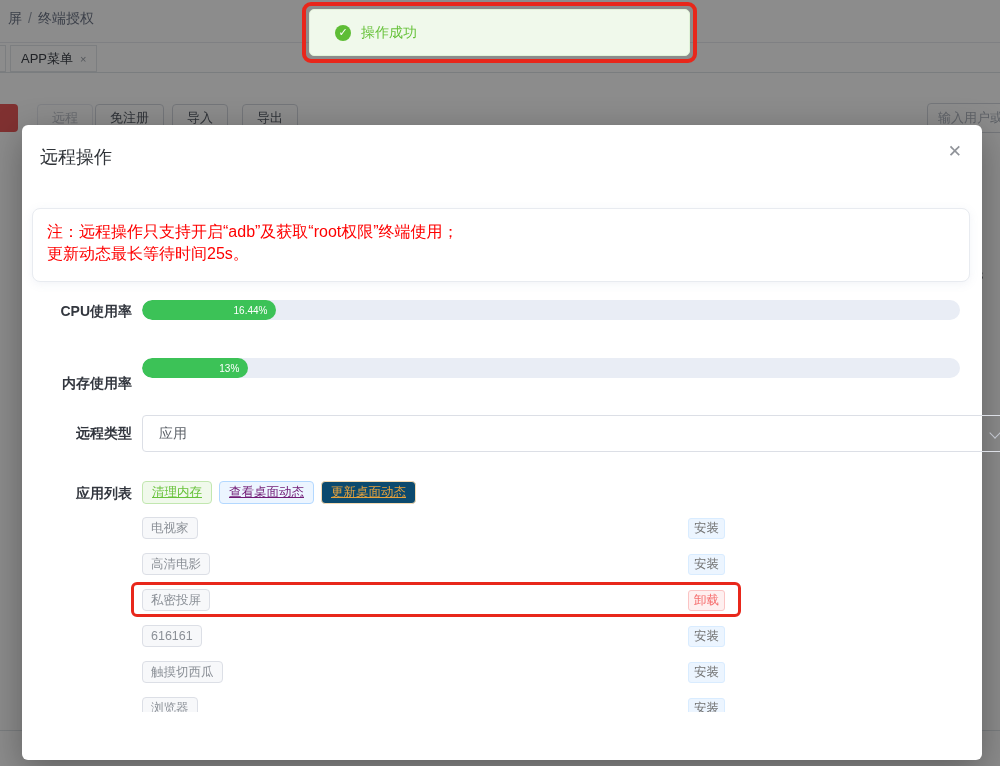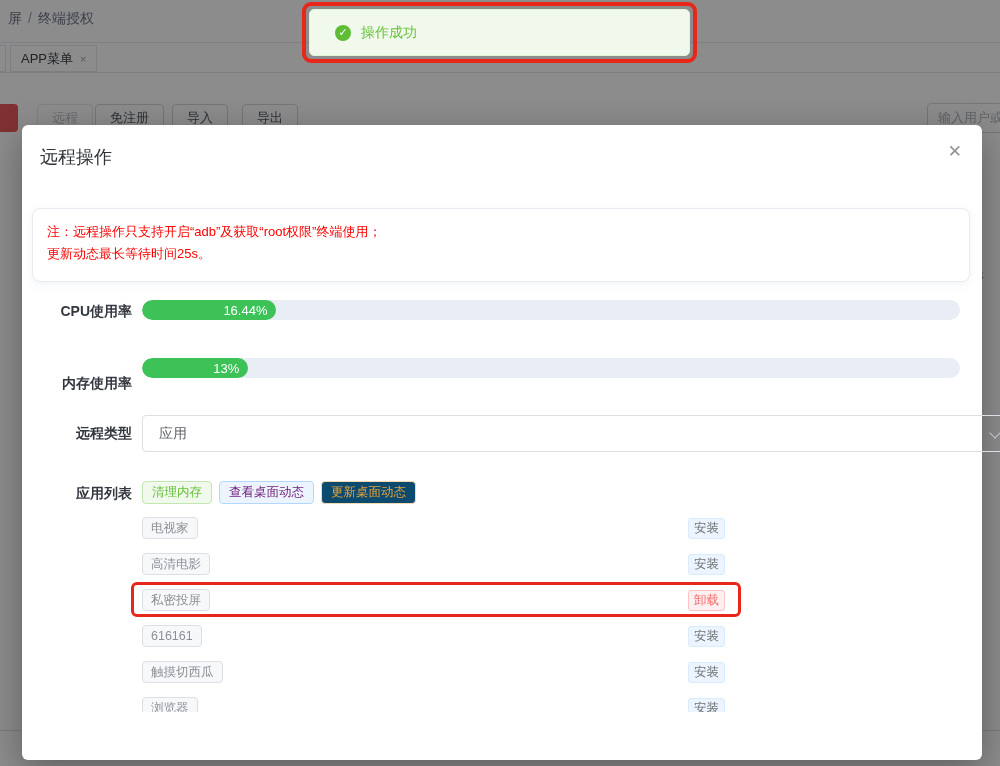--- a/index.html
+++ b/index.html
@@ -27,31 +27,31 @@
   .bg-bottomline{position:absolute;left:0;top:730px;width:100%;height:1px;background:#dfe3e8;}
 
   
   .backdrop{position:absolute;inset:0;background:rgba(0,0,0,0.45);z-index:20;}
 
   
   .modal{position:absolute;left:22px;top:125px;width:960px;height:635px;background:#fff;border-radius:6px;z-index:30;box-shadow:0 10px 36px rgba(0,0,0,.32);}
   .modal-title{position:absolute;left:18px;top:20px;font-size:18px;color:#2f3338;}
   .modal-close{position:absolute;right:20px;top:18px;font-size:17px;color:#909399;cursor:pointer;line-height:1;}
   .note-box{position:absolute;left:10px;top:83px;width:938px;height:74px;background:#fff;border:1px solid #e8ebf0;border-radius:8px;box-shadow:0 2px 10px rgba(120,140,180,.10);padding:12px 14px;}
-  .note-box p{margin:0;font-size:13px;line-height:22px;color:#fe0100;}
+  .note-box p{margin:0;font-size:16px;line-height:22px;color:#fe0100;}
 
   .form-label{position:absolute;left:0;width:110px;text-align:right;font-size:14px;font-weight:700;color:#33373f;}
   .bar-track{position:absolute;left:120px;width:818px;height:20px;background:#e9edf5;border-radius:10px;overflow:hidden;}
-  .bar-fill{height:100%;border-radius:10px;display:flex;align-items:center;justify-content:flex-end;padding-right:9px;color:#fff;font-size:13px;}
+  .bar-fill{height:100%;border-radius:10px;display:flex;align-items:center;justify-content:flex-end;padding-right:9px;color:#fff;font-size:10px;}
 
   .select-box{position:absolute;left:120px;top:290px;width:872px;height:37px;border:1px solid #dcdfe6;border-radius:4px;display:flex;align-items:center;padding:0 16px;font-size:14px;color:#5c6168;}
   .chevron{position:absolute;right:14px;top:13px;width:8px;height:8px;border-right:1.5px solid #c0c4cc;border-bottom:1.5px solid #c0c4cc;transform:rotate(45deg);}
 
   .action-tags{position:absolute;left:120px;top:356px;display:flex;gap:7px;}
-  .atag{height:23px;padding:0 9px;border-radius:4px;font-size:12.5px;display:flex;align-items:center;cursor:pointer;}
+  .atag{height:23px;padding:0 9px;border-radius:4px;font-size:12.5px;display:flex;align-items:center;cursor:pointer;text-decoration:underline;}
   .atag.green{color:#67c23a;background:#f0f9eb;border:1px solid #c2e7b0;}
   .atag.blue{color:#701a75;background:#ecf5ff;border:1px solid #b3d8ff;}
   .atag.orange{color:#e6a23c;background:#0c4a6e;border:1px solid #f5dab1;}
 
   .app-list{position:absolute;left:0;top:388px;width:960px;height:199px;overflow:hidden;}
   .app-row{position:absolute;left:0;width:960px;height:22px;}
   .name-tag{position:absolute;left:120px;top:0;height:22px;padding:0 8px;background:#f7f8fa;border:1px solid #dcdfe6;border-radius:4px;font-size:12.5px;color:#8b9097;display:flex;align-items:center;}
   .act-btn{position:absolute;left:666px;top:1px;height:21px;min-width:34px;padding:0 5px;border-radius:3px;font-size:12.5px;display:flex;align-items:center;justify-content:center;cursor:pointer;}
   .act-btn.install{color:#737373;background:#ecf5ff;border:1px solid #d9ecff;}
   .act-btn.uninstall{color:#f56c6c;background:#fef0f0;border:1px solid #fbc4c4;}

